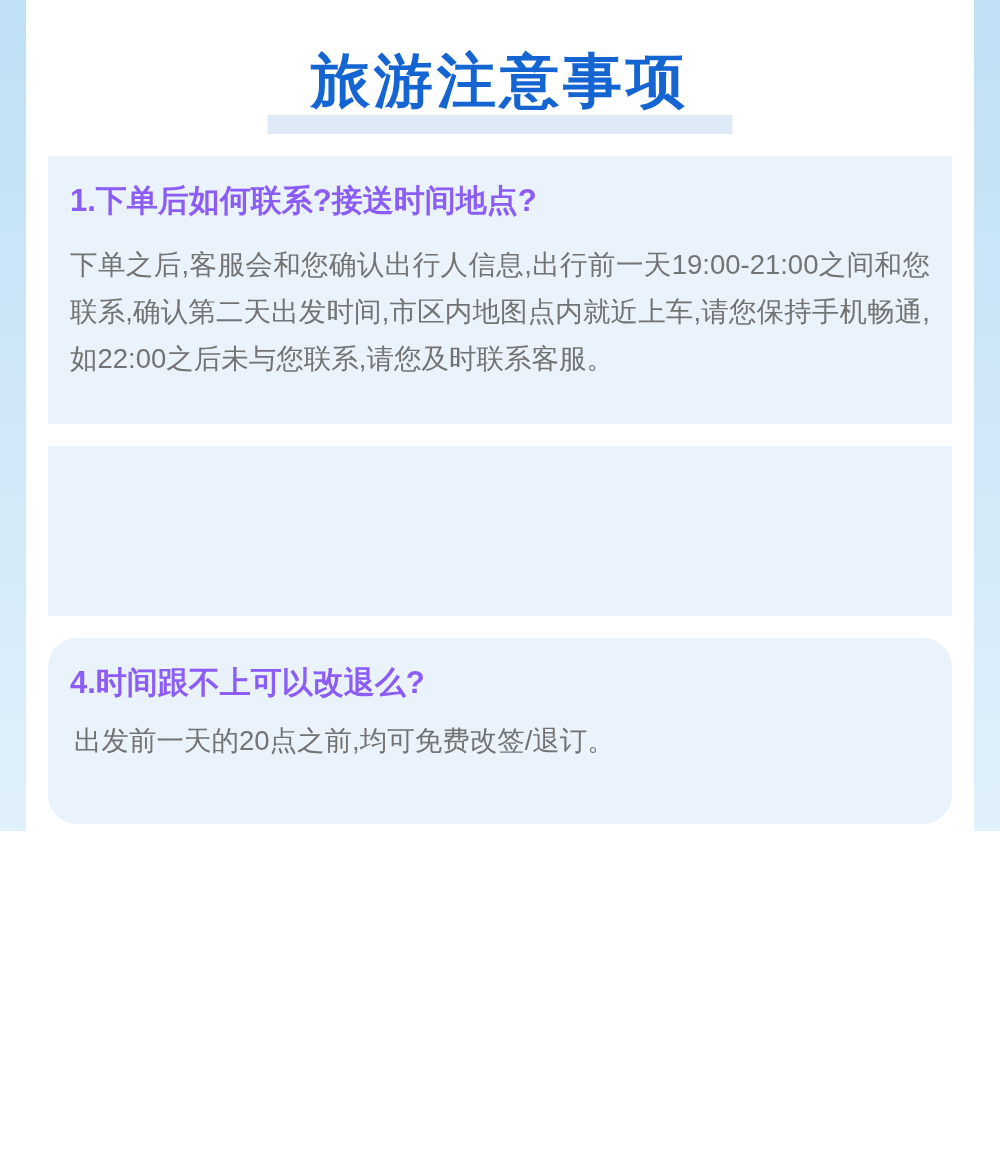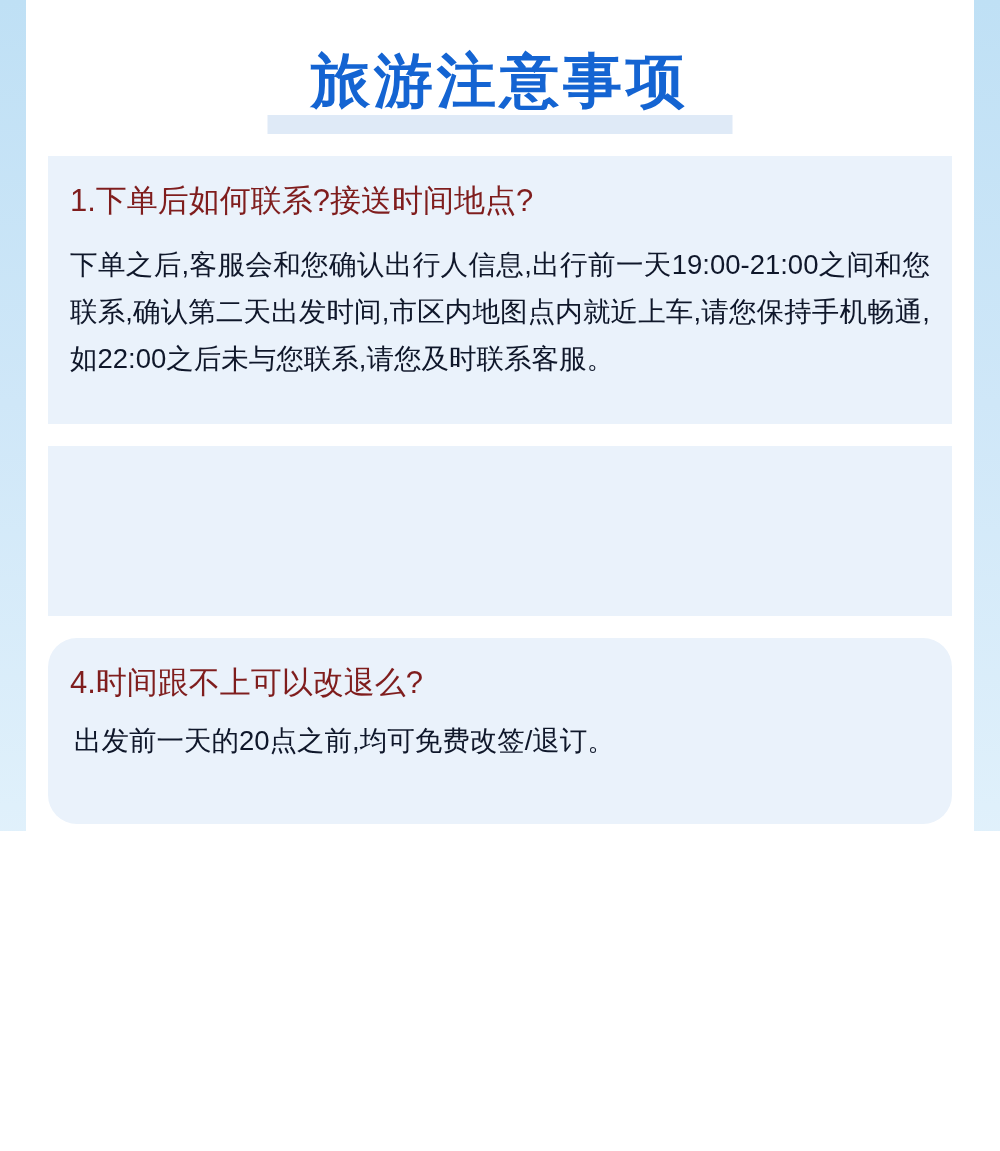--- a/index.html
+++ b/index.html
@@ -76,29 +76,29 @@
     margin: 0 22px 22px 22px;
     padding: 18px 22px 26px 22px;
     box-sizing: border-box;
   }
   .qa-block.block-1 { min-height: 268px; margin-top: 16px; }
   .qa-block.block-2 { min-height: 268px; }
   .qa-block.block-3 { min-height: 170px; }
   .qa-block.block-4 { min-height: 130px; padding-bottom: 60px; border-radius: 29px; }
   .qa-question {
     font-size: 31px;
-    font-weight: normal;
-    color: #7f1d1d;
+    font-weight: bold;
+    color: #8b5cf6;
     line-height: 1.5;
     letter-spacing: 0px;
     margin: 4px 0 10px 0;
   }
   .qa-answer {
     font-size: 27.5px;
-    color: #0f172a;
+    color: #737373;
     line-height: 1.72;
     letter-spacing: 0px;
     margin: 0;
     text-align: justify;
   }
   .qa-block.block-1 .qa-answer { margin-top: 16px; }
   .qa-block.block-3 .qa-answer,
   .qa-block.block-4 .qa-answer { padding-left: 4px; }
 </style>
 </head>

